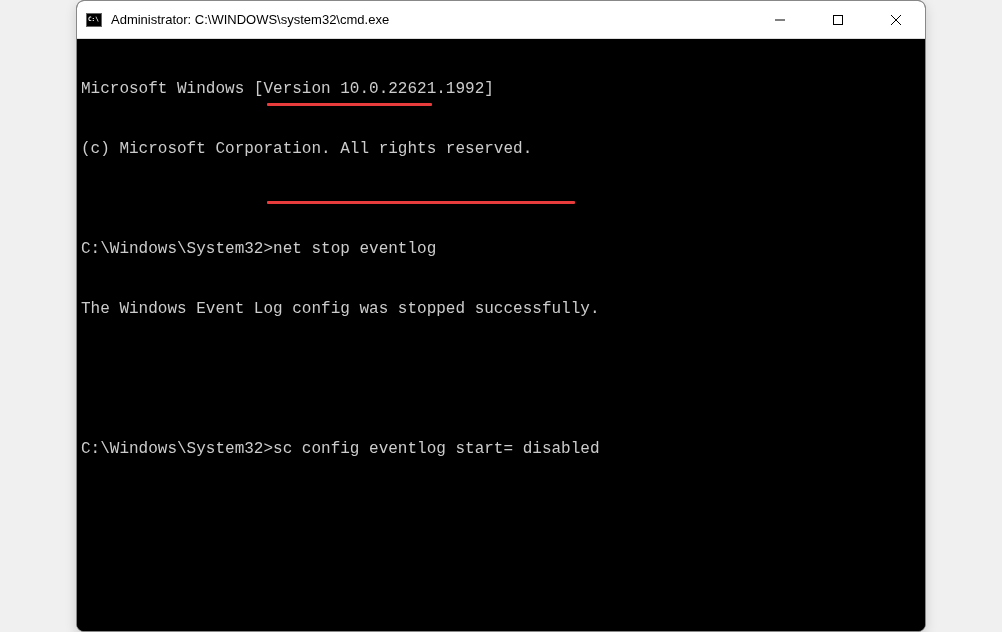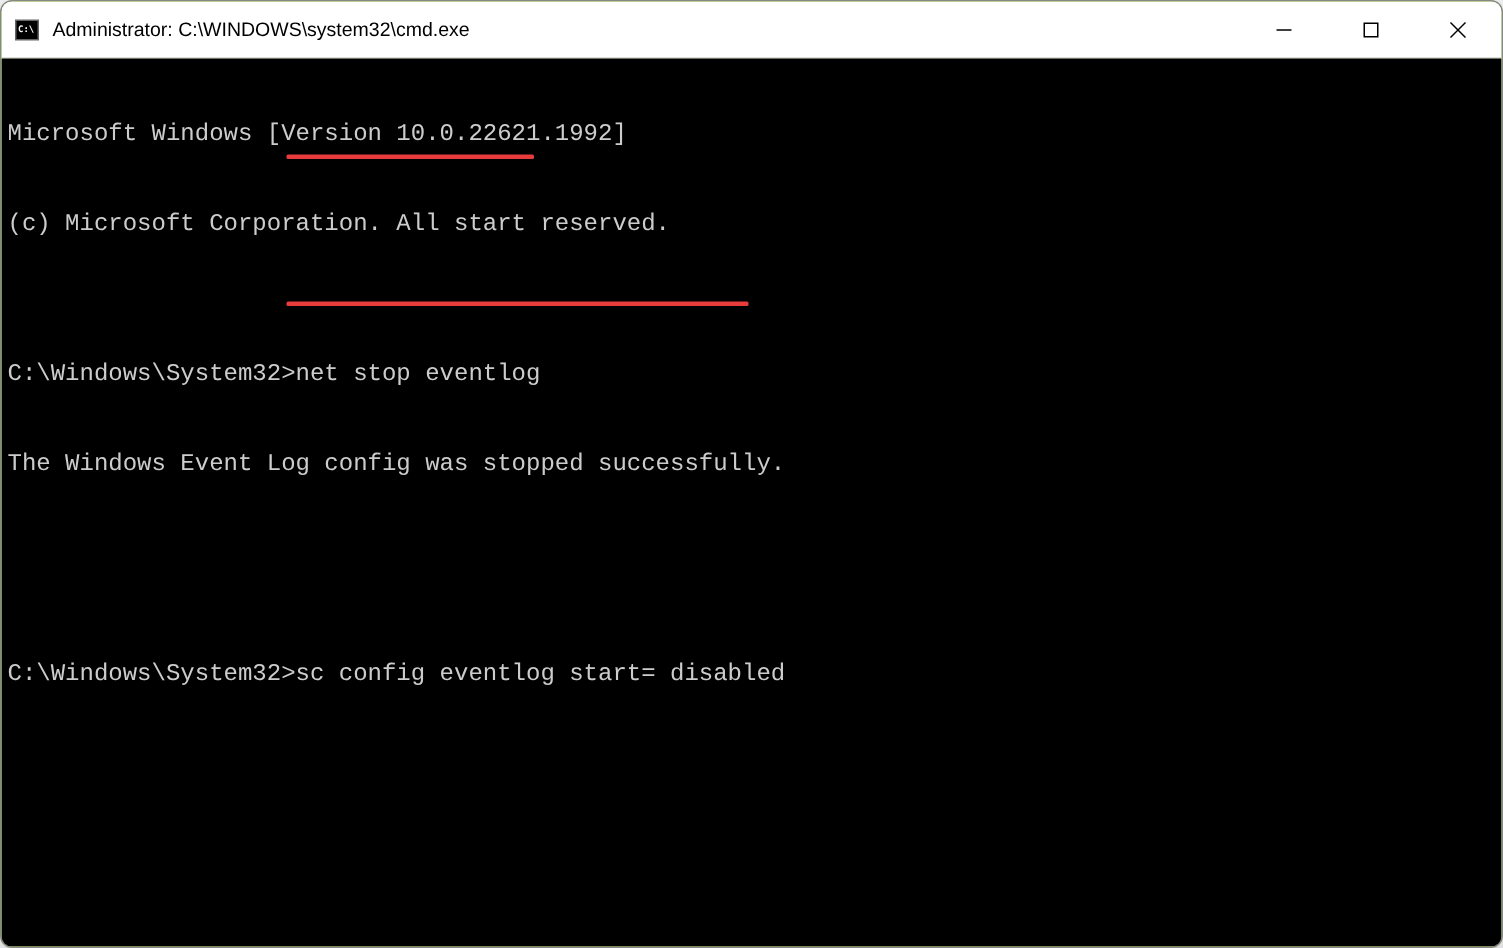--- a/index.html
+++ b/index.html
@@ -9,23 +9,23 @@
     }
     body {
       font-family: "Segoe UI", Tahoma, sans-serif;
       background: #f0f0f0;
       display: flex;
       justify-content: center;
       align-items: flex-start;
       padding: 0;
     }
     .window {
-      width: 1002px;
+      width: 850px;
       height: 632px;
-      background: #bef264;
+      background: #000000;
       border: 1px solid #888;
       border-radius: 8px;
       overflow: hidden;
       display: flex;
       flex-direction: column;
       box-shadow: 0 4px 12px rgba(0,0,0,0.15);
     }
     .titlebar {
       height: 38px;
       background: #fff;
@@ -122,21 +122,21 @@
       <button class="titlebar-btn close">
         <svg viewBox="0 0 12 12">
             <line x1="1" y1="1" x2="11" y2="11"></line>
             <line x1="11" y1="1" x2="1" y2="11"></line>
           </svg>
       </button>
     </div>
   </div>
   <div class="terminal">
     <span class="terminal-line">Microsoft Windows [Version 10.0.22621.1992]</span>
-    <span class="terminal-line">(c) Microsoft Corporation. All start reserved.</span>
+    <span class="terminal-line">(c) Microsoft Corporation. All rights reserved.</span>
     <span class="terminal-line"></span>
     <span class="terminal-line">C:\Windows\System32&gt;net stop eventlog</span>
     <span class="terminal-line">The Windows Event Log config was stopped successfully.</span>
     <span class="terminal-line"></span>
     <span class="terminal-line"></span>
     <span class="terminal-line">C:\Windows\System32&gt;sc config eventlog start= disabled</span>
     <span class="terminal-line"></span>
     
 
     <div class="underline-red" style="left:190px;top:64px;width:165px;"></div>

